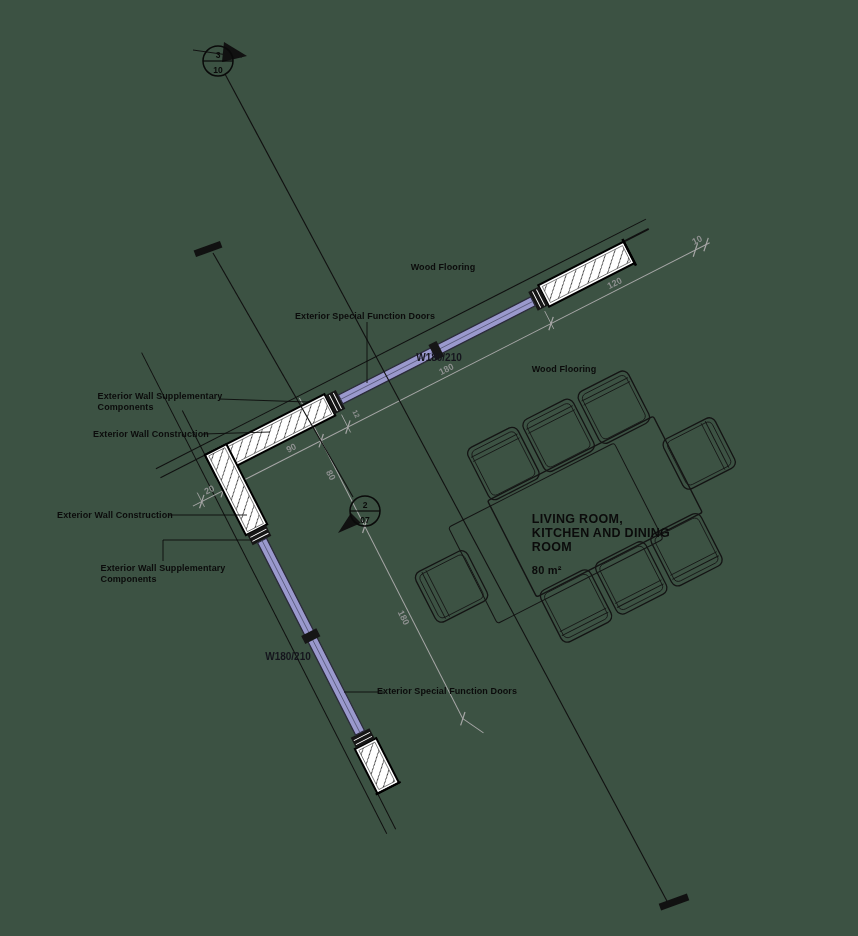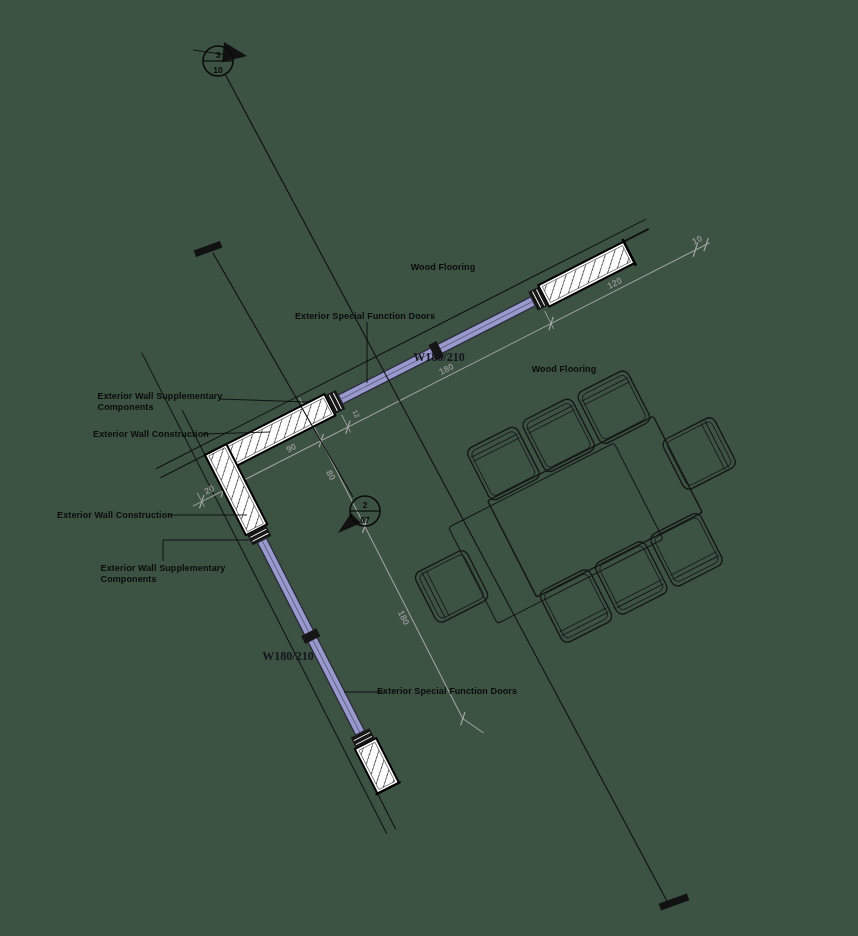--- a/index.html
+++ b/index.html
@@ -1,21 +1,21 @@
 <!DOCTYPE html>
 <html><head>
 <meta charset="utf-8">
 <style>
   html,body{margin:0;padding:0;}
   #canvas{position:relative;width:858px;height:936px;overflow:hidden;background:#3c5243;
           font-family:"Liberation Sans",sans-serif;}
   svg{position:absolute;left:0;top:0;}
   .lbl{position:absolute;transform:translate(-50%,-50%);font:bold 9px "Liberation Sans",sans-serif;
        color:#0b0b0b;text-align:left;white-space:nowrap;line-height:11px;letter-spacing:.1px;}
-  .spec{font-size:12px;color:#15151d;letter-spacing:0;font-family:Liberation Serif, serif;}
+  .spec{font-size:10px;color:#15151d;letter-spacing:0;}
   .room{line-height:14px;font-size:12.5px;letter-spacing:.3px;}
   .room .area{font-size:11px;margin-top:9px;letter-spacing:.2px;}
   .dimtxt{font:bold 9px "Liberation Sans",sans-serif;fill:#8f9191;}
   .dimtxt.small{font-size:7px;}
   .marktxt{font:bold 8.5px "Liberation Sans",sans-serif;fill:#0a0a0a;}
 </style>
 </head>
 <body>
 
 <div id="canvas">
@@ -185,14 +185,20 @@
 <div class="lbl" style="left:151px;top:434px">Exterior Wall Construction</div>
 <div class="lbl" style="left:115px;top:515px">Exterior Wall Construction</div>
 <div class="lbl" style="left:163px;top:574px">
   <div>Exterior Wall Supplementary</div>
   <div>Components</div>
 </div>
 
 <div class="lbl spec" style="left:439px;top:357px">W180/210</div>
 <div class="lbl spec" style="left:288px;top:656px">W180/210</div>
 
+<div class="lbl room" style="left:601px;top:544px">
+  <div>LIVING ROOM,</div>
+  <div>KITCHEN AND DINING</div>
+  <div>ROOM</div>
+  <div class="area">80 m²</div>
+</div>
 
 </div>
 
 </body></html>

